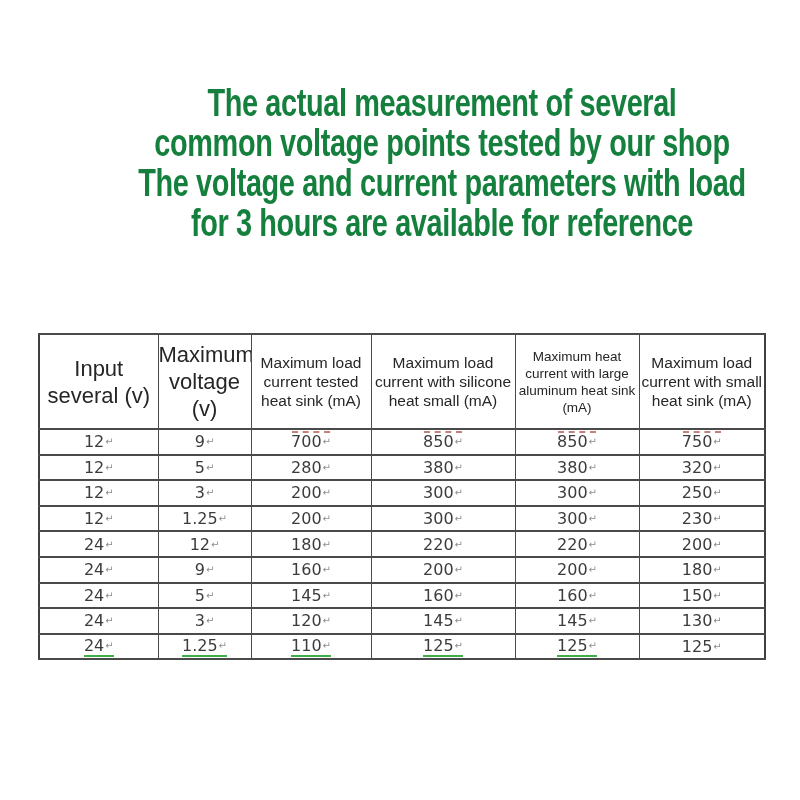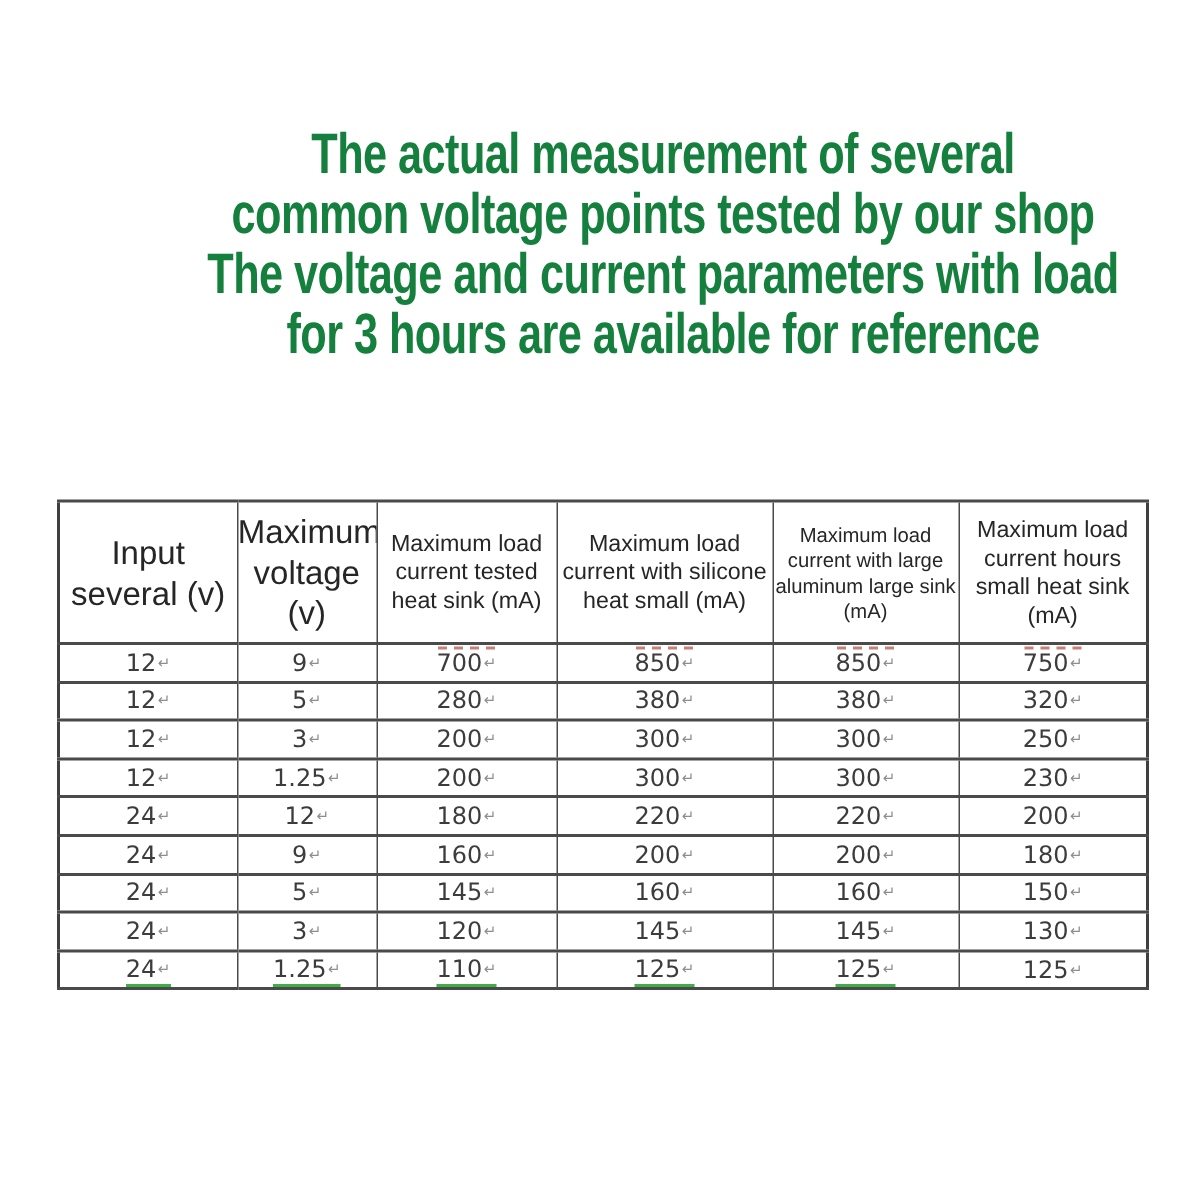--- a/index.html
+++ b/index.html
@@ -64,22 +64,22 @@
         <col style="width:144px">
           <col style="width:124px">
           <col style="width:126px">
       </colgroup>
       <thead>
         <tr>
             <th class="c0">Input several (v)</th>
             <th class="c1">Maximum voltage (v)</th>
             <th class="c2">Maximum load current tested heat sink (mA)</th>
             <th class="c3">Maximum load current with silicone heat small (mA)</th>
-            <th class="c4">Maximum load current with large aluminum large sink (mA)</th>
-            <th class="c5">Maximum load current hours small heat sink (mA)</th>
+            <th class="c4">Maximum heat current with large aluminum heat sink (mA)</th>
+            <th class="c5">Maximum load current with small heat sink (mA)</th>
           </tr>
       </thead>
       <tbody>
           <tr>
             <td><span class="val">12<span class="rm">↵</span></span></td>
             <td><span class="val">9<span class="rm">↵</span></span></td>
             <td class="redmark"><span class="val">700<span class="rm">↵</span></span></td>
             <td class="redmark"><span class="val">850<span class="rm">↵</span></span></td>
             <td class="redmark"><span class="val">850<span class="rm">↵</span></span></td>
             <td class="redmark"><span class="val">750<span class="rm">↵</span></span></td>

